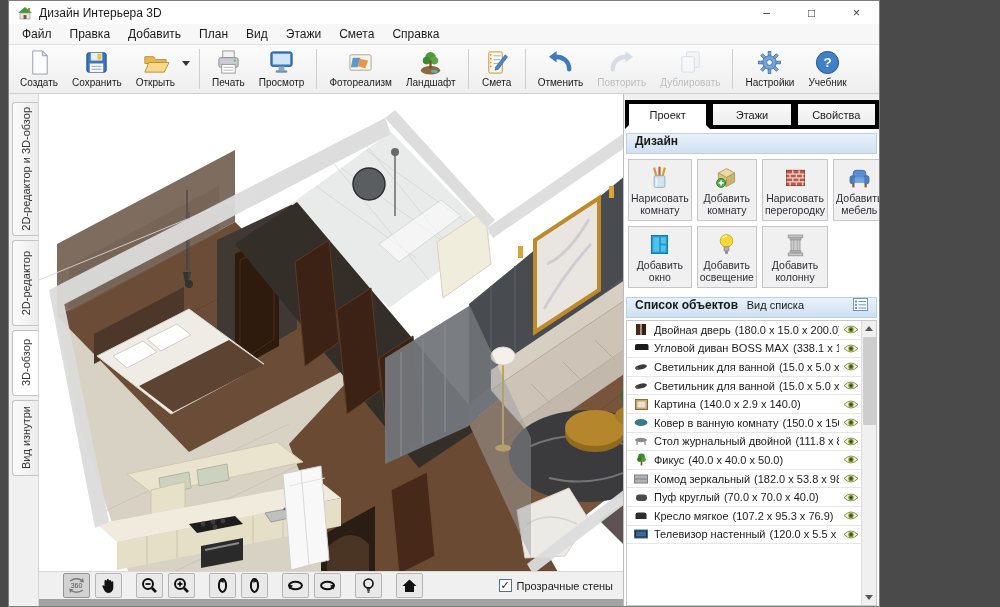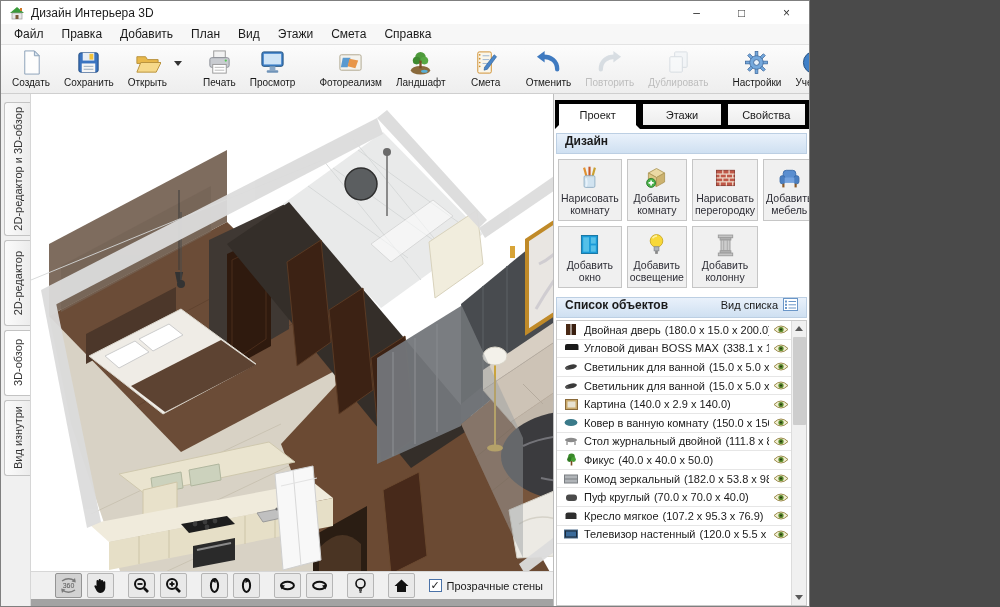--- a/index.html
+++ b/index.html
@@ -1,19 +1,19 @@
 <!DOCTYPE html>
 <html><head>
 <meta charset="utf-8">
 <style>
   html,body{margin:0;padding:0;background:#4a4a4a;}
   *{box-sizing:border-box;}
-  .window{width:810px;height:607px;background:#fff;border:1px solid #7f7f7f;
+  .window{width:872px;height:607px;background:#fff;border:1px solid #7f7f7f;
     font-family:"Liberation Sans",sans-serif;font-size:11px;color:#1a1a1a;
-    position:relative;overflow:hidden;display:flex;flex-direction:column;}
+    position:relative;overflow:hidden;display:flex;flex-direction:column;margin-left:8px;}
   
   .titlebar{height:23px;background:#fff;display:flex;align-items:center;flex:0 0 auto;}
   .titlebar .appicon{width:16px;height:16px;margin:0 6px 0 8px;}
   .titlebar .title{font-size:12px;}
   .titlebar .spacer{flex:1;}
   .wbtn{width:45px;height:23px;display:flex;align-items:center;justify-content:center;
     font-size:12px;color:#333;cursor:default;}
   
   .menubar{height:21px;background:#f7f7f7;border-bottom:1px solid #e3e3e3;
     display:flex;align-items:center;padding-left:4px;flex:0 0 auto;}
@@ -60,21 +60,21 @@
   
   .rpanel{width:256px;background:#fff;border-left:1px solid #bdbdbd;display:flex;
     flex-direction:column;flex:0 0 auto;min-height:0;}
   .rtabs{display:flex;background:#f0f0f0;padding:6px 1px 0 1px;flex:0 0 auto;}
   .rtab{flex:1;text-align:center;padding:5px 0 4px;border:4px solid #000000;
     background:linear-gradient(#fafafa,#ededed);font-size:11px;margin-right:-1px;}
   .rtab.active{background:#fff;border-bottom-color:#fff;position:relative;z-index:2;}
   .sect-hdr{height:21px;background:linear-gradient(#e9f1fb,#cfe0f1);border:1px solid #bccfe3;
     display:flex;align-items:flex-start;padding:0 8px;font-weight:bold;font-size:12px;
     margin:4px 2px 0 2px;flex:0 0 auto;}
-  .sect-hdr .right{margin-left:auto;font-weight:normal;font-size:11px;display:flex;align-items:center;}
+  .sect-hdr .right{margin-left:auto;font-weight:normal;font-size:11px;display:flex;align-items:center;gap:44px;}
   .sect-hdr .right svg{margin-left:5px;}
   .dgrid{display:grid;grid-template-columns:repeat(5,1fr);gap:5px;padding:5px 4px;flex:0 0 auto;}
   .dbtn{height:62px;background:#f0f0f0;border:1px solid #c6c6c6;display:flex;flex-direction:column;
     align-items:center;justify-content:center;text-align:center;font-size:10.5px;color:#2e2e36;
     line-height:1.12;padding:2px;}
   .dbtn svg{width:27px;height:27px;margin-bottom:2px;flex:0 0 auto;}
   .olist{flex:1;display:flex;min-height:0;border:1px solid #c9c9c9;margin:2px 2px 0 2px;}
   .olist-rows{flex:1;overflow:hidden;background:#fff;}
   .lrow{height:18.6px;display:flex;align-items:center;border-bottom:1px solid #e6e6e6;
     padding:0 2px 0 6px;white-space:nowrap;}

